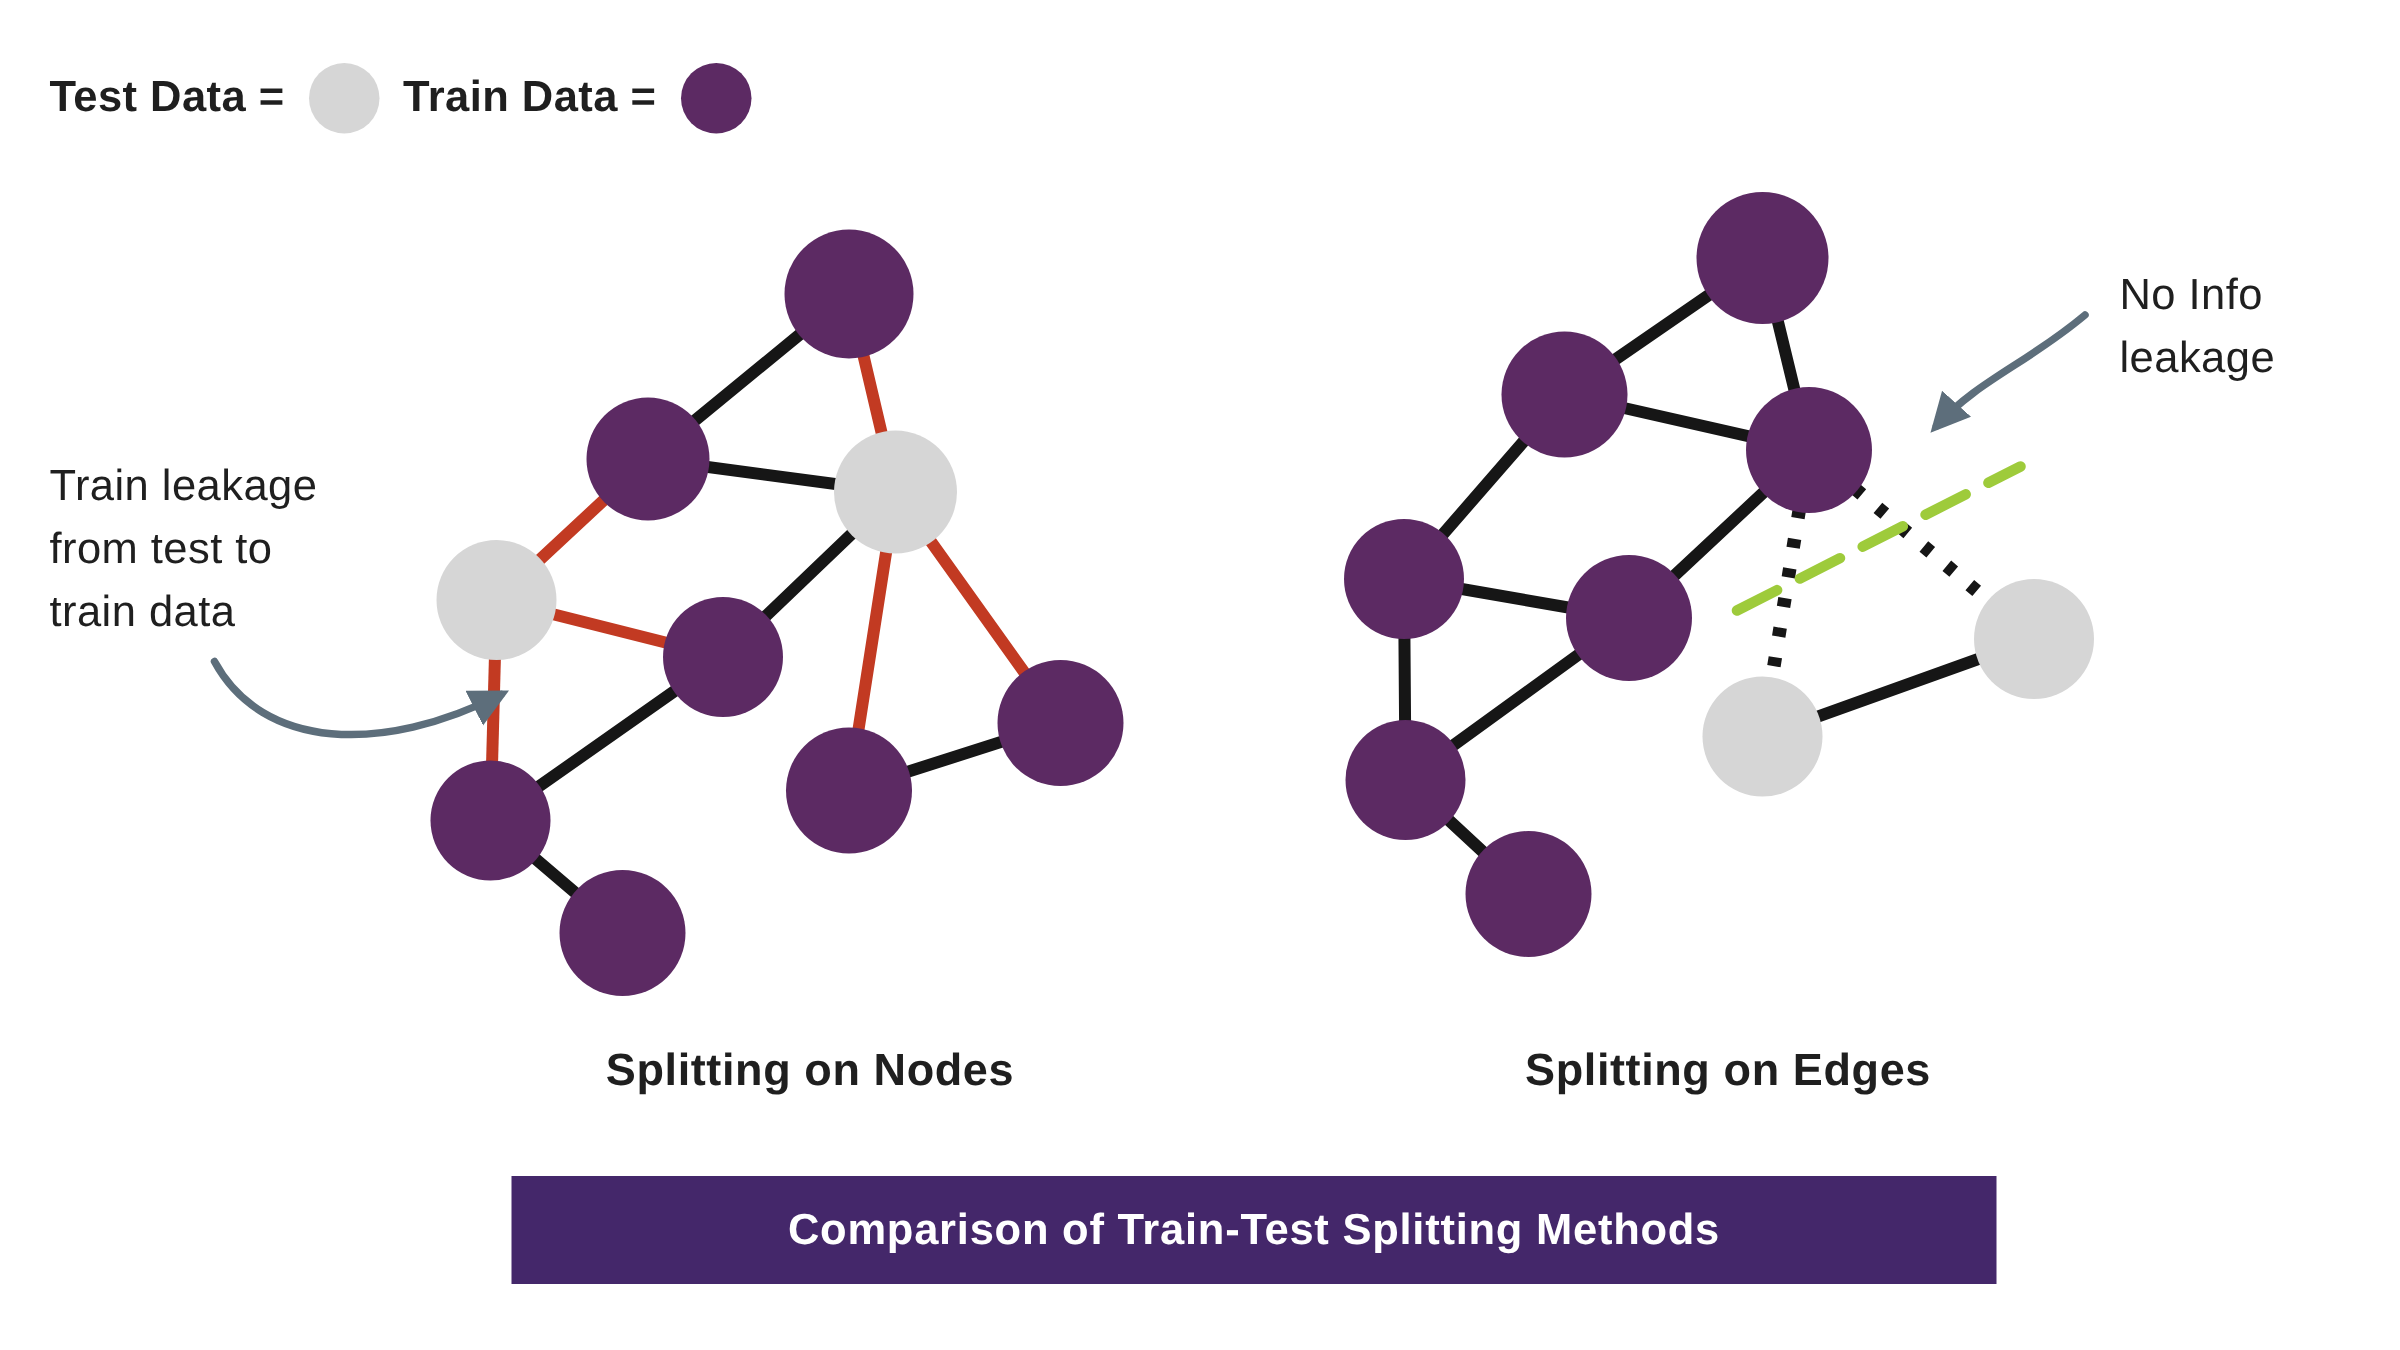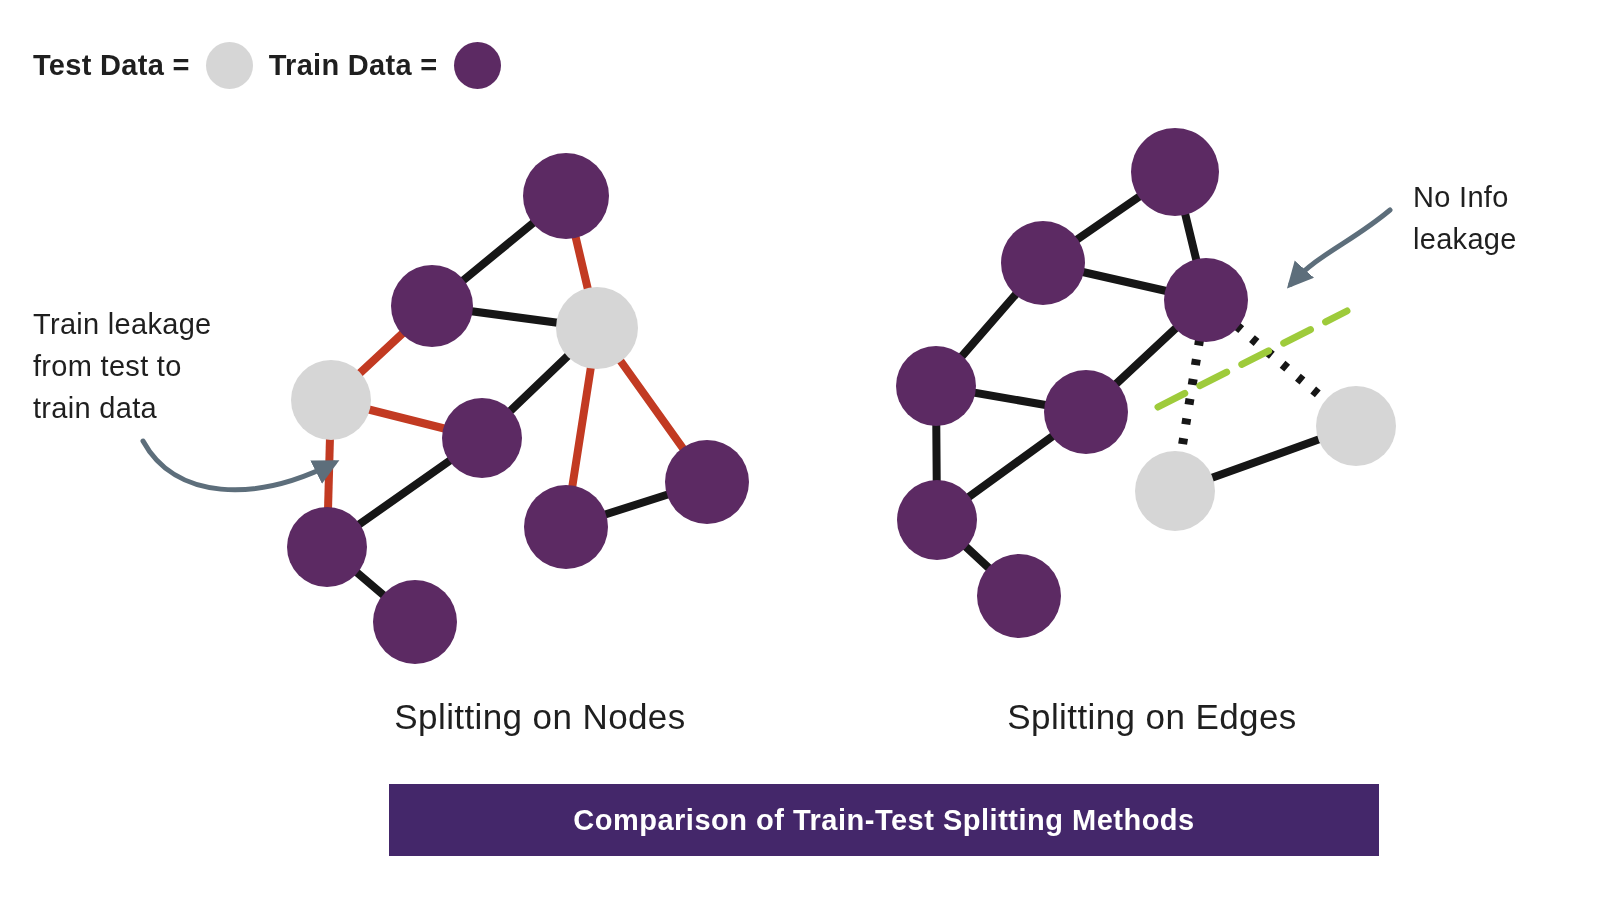--- a/index.html
+++ b/index.html
@@ -9,21 +9,21 @@
   }
   .abs{position:absolute;}
   #graph-svg{position:absolute;left:0;top:0;width:1600px;height:900px;}
   .legend{position:absolute;left:33px;top:42px;display:flex;flex-direction:row;gap:16px;}
   .legend-row{display:flex;align-items:center;gap:16px;}
   .legend-label{font-size:29px;font-weight:700;letter-spacing:.3px;}
   .legend-circle{width:47px;height:47px;border-radius:50%;flex:0 0 auto;}
   .annotation{font-size:29px;font-weight:400;white-space:pre-line;line-height:1.45;letter-spacing:.3px;}
   #annotation-left{left:33px;top:303px;}
   #annotation-right{left:1413px;top:176px;}
-  .caption{font-size:35px;font-weight:400;text-align:center;width:420px;letter-spacing:.4px;}
+  .caption{font-size:30px;font-weight:700;text-align:center;width:420px;letter-spacing:.4px;}
   #caption-left{left:330px;top:697px;}
   #caption-right{left:942px;top:697px;}
   .banner{
     position:absolute;left:341px;top:784px;width:990px;height:72px;
     display:flex;align-items:center;justify-content:center;
     color:#ffffff;font-size:29px;font-weight:700;letter-spacing:.5px;
   }
 </style>
 </head>
 <body>
@@ -94,15 +94,15 @@
 
 <div id="annotation-left" class="abs annotation">Train leakage
 from test to
 train data</div>
 <div id="annotation-right" class="abs annotation">No Info
 leakage</div>
 
 <div id="caption-left" class="abs caption">Splitting on Nodes</div>
 <div id="caption-right" class="abs caption">Splitting on Edges</div>
 
-<div class="banner" style="background-color: rgb(68, 39, 106); color: rgb(255, 255, 255); margin-left: 48px;">
+<div class="banner" style="background-color: rgb(68, 39, 106); color: rgb(255, 255, 255);">
   <span>Comparison of Train-Test Splitting Methods</span>
 </div>
 
 </body></html>

